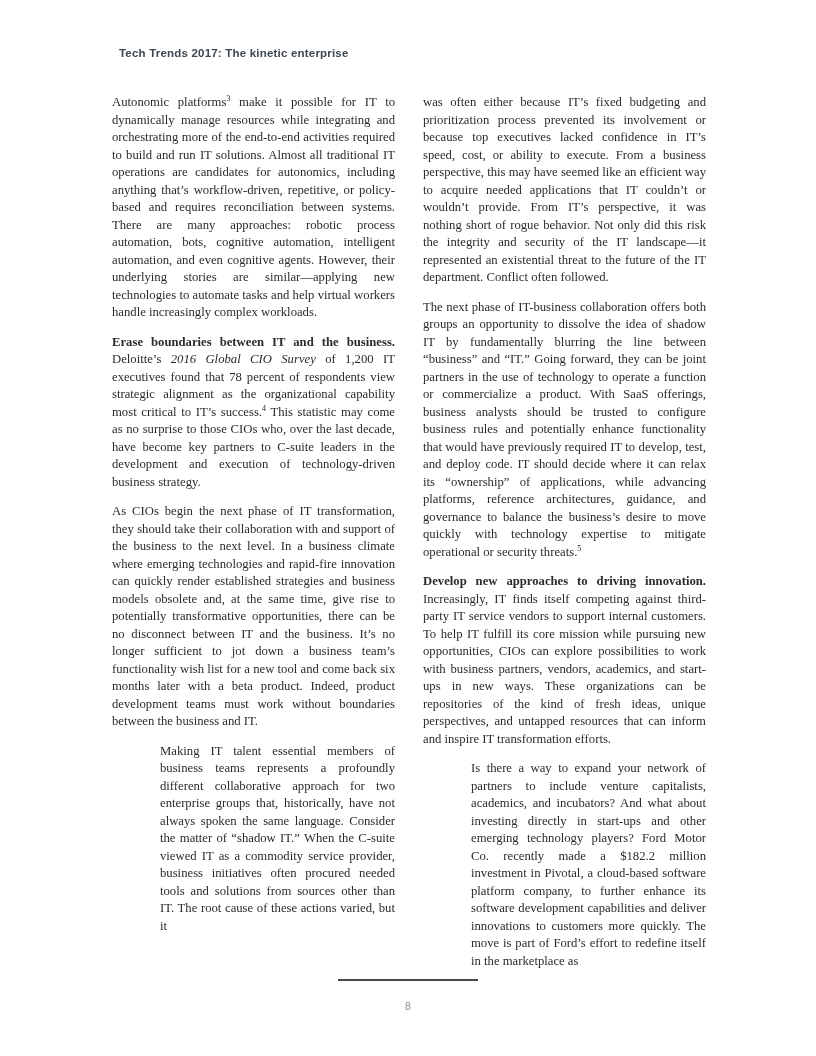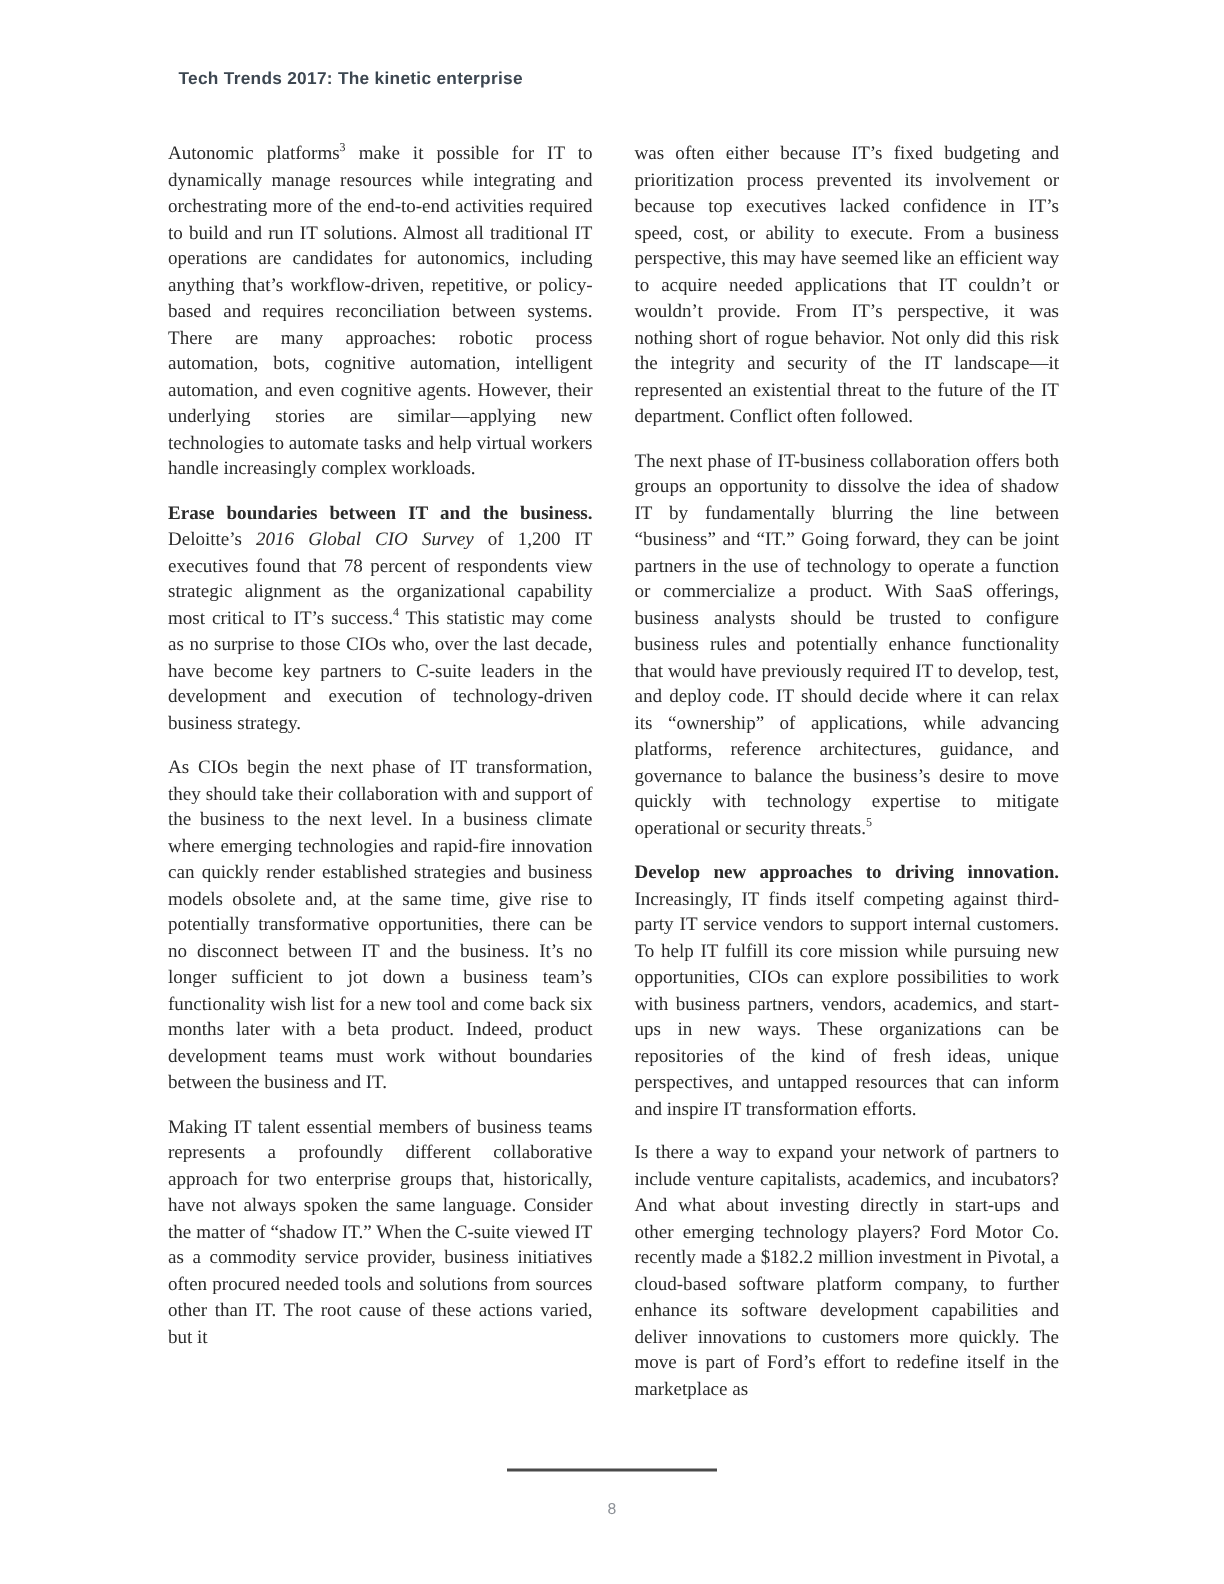--- a/index.html
+++ b/index.html
@@ -30,21 +30,21 @@
     gap: 28px;
   }
   .column { width: 283px; }
   .para {
     margin: 0 0 12px 0;
     font-size: 12.7px;
     line-height: 17.5px;
     text-align: justify;
     color: #2b2b2b;
   }
-  .para:last-child { margin-bottom: 0; }
+  .para:last-child { margin-bottom: 0; margin-left: 48px; }
   .bold   { font-weight: 700; font-family: Liberation Serif, serif; }
   .italic { font-style: italic; margin-top: 29px; }
   sup {
     font-size: 8px;
     line-height: 0;
     vertical-align: super;
   }
   .footnote-rule {
     position: absolute;
     left: 338px;

